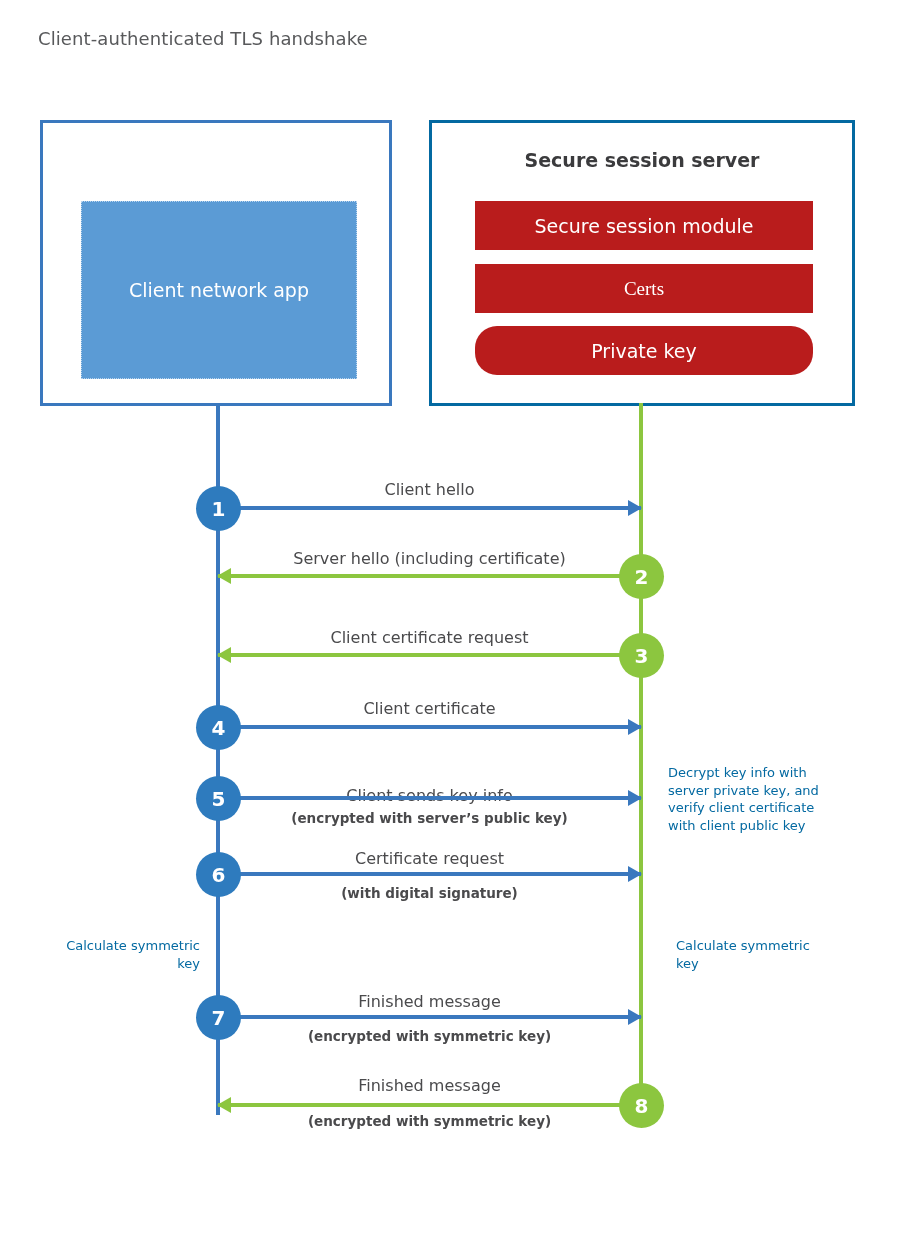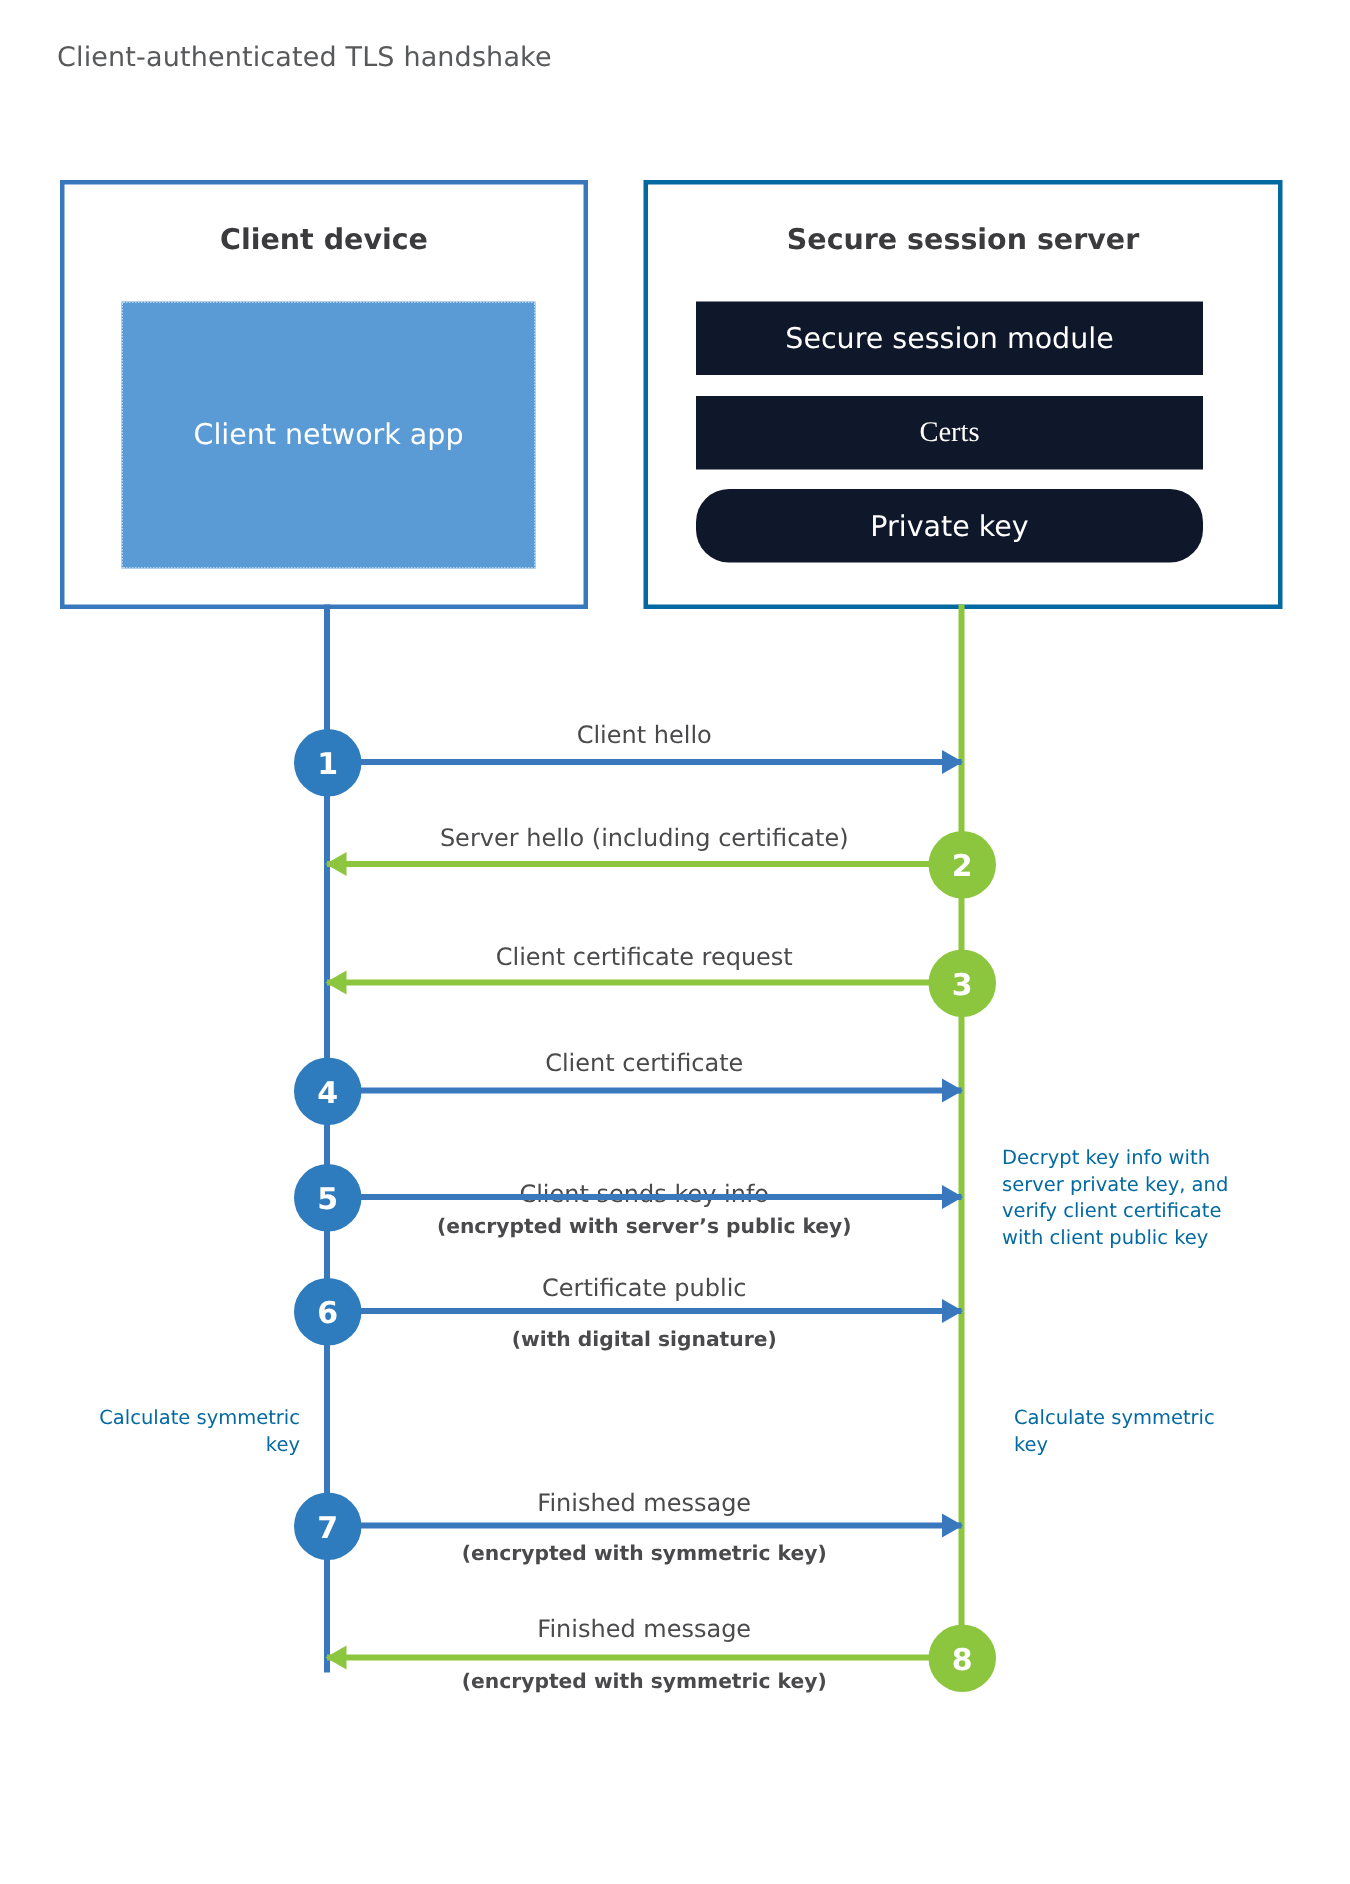--- a/index.html
+++ b/index.html
@@ -31,22 +31,22 @@
   }
 
   .client-app {
     position:absolute; left:38px; top:78px; width:276px; height:178px;
     background:#5B9BD5; border:1px dotted #b9d4ee;
     display:flex; align-items:center; justify-content:center;
     color:#ffffff; font-size:19px; font-weight:400; line-height:26px; text-align:center;
   }
 
   .server-module {
-    position:absolute; left:32px; width:338px; height:49px;
-    background:#0f172a; color:#ffffff;
+    position:absolute; left:43px; width:338px; height:49px;
+    background:#b91c1c; color:#ffffff;
     display:flex; align-items:center; justify-content:center;
     font-size:19px; font-weight:400;
   }
   #mod-0 { top:78px; }
   #mod-1 { top:141px;font-family:Liberation Serif, serif; }
   #mod-2 { top:203px;border-radius:22px; }
 
   
   .lifeline { position:absolute; width:4px; }
   #lifeline-client { left:216px; top:403px; height:712px; background:#3A78BE; }
@@ -87,21 +87,20 @@
   .side-note.left-side  { text-align:right; }
 </style>
 </head>
 <body>
 
 <div id="stage">
 
   <div class="page-title">Client-authenticated TLS handshake</div>
 
   <div class="actor-box" id="client-box">
-    <div class="actor-title">Client device</div>
     <div class="client-app">Client network app</div>
   </div>
 
   <div class="actor-box" id="server-box">
     <div class="actor-title">Secure session server</div>
     <div class="server-module" id="mod-0">Secure session module</div>
     <div class="server-module" id="mod-1">Certs</div>
     <div class="server-module" id="mod-2">Private key</div>
   </div>
 
@@ -132,21 +131,21 @@
     </div>
   <div class="step-circle blue" style="left:196px; top:705px;">4</div>
 
   <div class="msg-label" style="left:218px; top:772px; width:423px;margin-top:14px;">Client sends key info</div>
   <div class="msg-arrow blue to-right" style="left:218px; top:796px; width:423px;">
       <span class="head"></span>
     </div>
   <div class="msg-sublabel" style="left:218px; top:810px; width:423px;">(encrypted with server’s public key)</div>
   <div class="step-circle blue" style="left:196px; top:776px;">5</div>
 
-  <div class="msg-label" style="left:218px; top:849px; width:423px;">Certificate public</div>
+  <div class="msg-label" style="left:218px; top:849px; width:423px;">Certificate request</div>
   <div class="msg-arrow blue to-right" style="left:218px; top:872px; width:423px;">
       <span class="head"></span>
     </div>
   <div class="msg-sublabel" style="left:218px; top:885px; width:423px;">(with digital signature)</div>
   <div class="step-circle blue" style="left:196px; top:852px;">6</div>
 
   <div class="msg-label" style="left:218px; top:992px; width:423px;">Finished message</div>
   <div class="msg-arrow blue to-right" style="left:218px; top:1015px; width:423px;">
       <span class="head"></span>
     </div>

